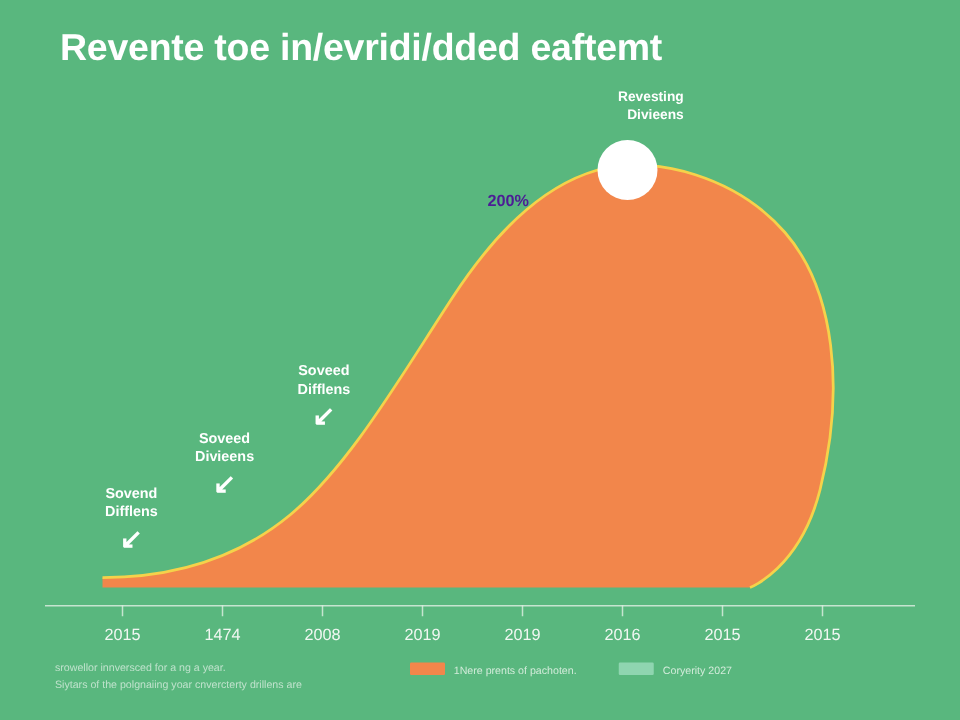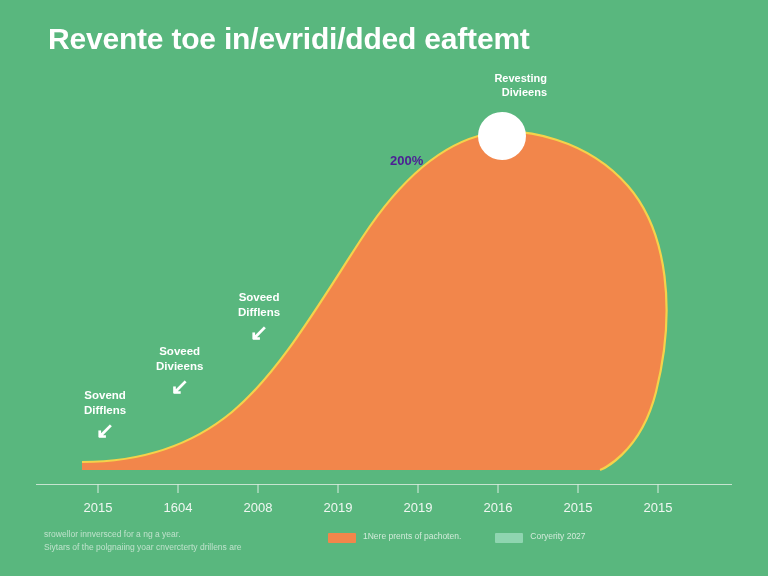--- a/index.html
+++ b/index.html
@@ -129,21 +129,21 @@
   #legend {
     position: absolute;
     left: 284px;
     top: 2px;
     display: flex;
     align-items: center;
     gap: 8px;
   }
   .legend-item {
     display: flex;
-    align-items: flex-end;
+    align-items: flex-start;
     gap: 7px;
     margin-right: 26px;
   }
   .legend-swatch {
     width: 28px;
     height: 10px;
     border-radius: 1px;
     flex: none;
   }
   .legend-label {
@@ -212,21 +212,21 @@
     <span class="cl-text">Divieens</span>
     <span class="cl-arrow">↙</span>
   </div>
   <div class="callout" id="callout-2">
     <span class="cl-text">Soveed</span>
     <span class="cl-text">Difflens</span>
     <span class="cl-arrow">↙</span>
   </div>
 
   <div class="tick-label" style="left:98px">2015</div>
-  <div class="tick-label" style="left:178px">1604</div>
+  <div class="tick-label" style="left:178px">1474</div>
   <div class="tick-label" style="left:258px">2008</div>
   <div class="tick-label" style="left:338px">2019</div>
   <div class="tick-label" style="left:418px">2019</div>
   <div class="tick-label" style="left:498px">2016</div>
   <div class="tick-label" style="left:578px">2015</div>
   <div class="tick-label" style="left:658px">2015</div>
 
   <div id="footer">
     <div id="footer-note">
       <div>srowellor innversced for a ng a year.</div>

